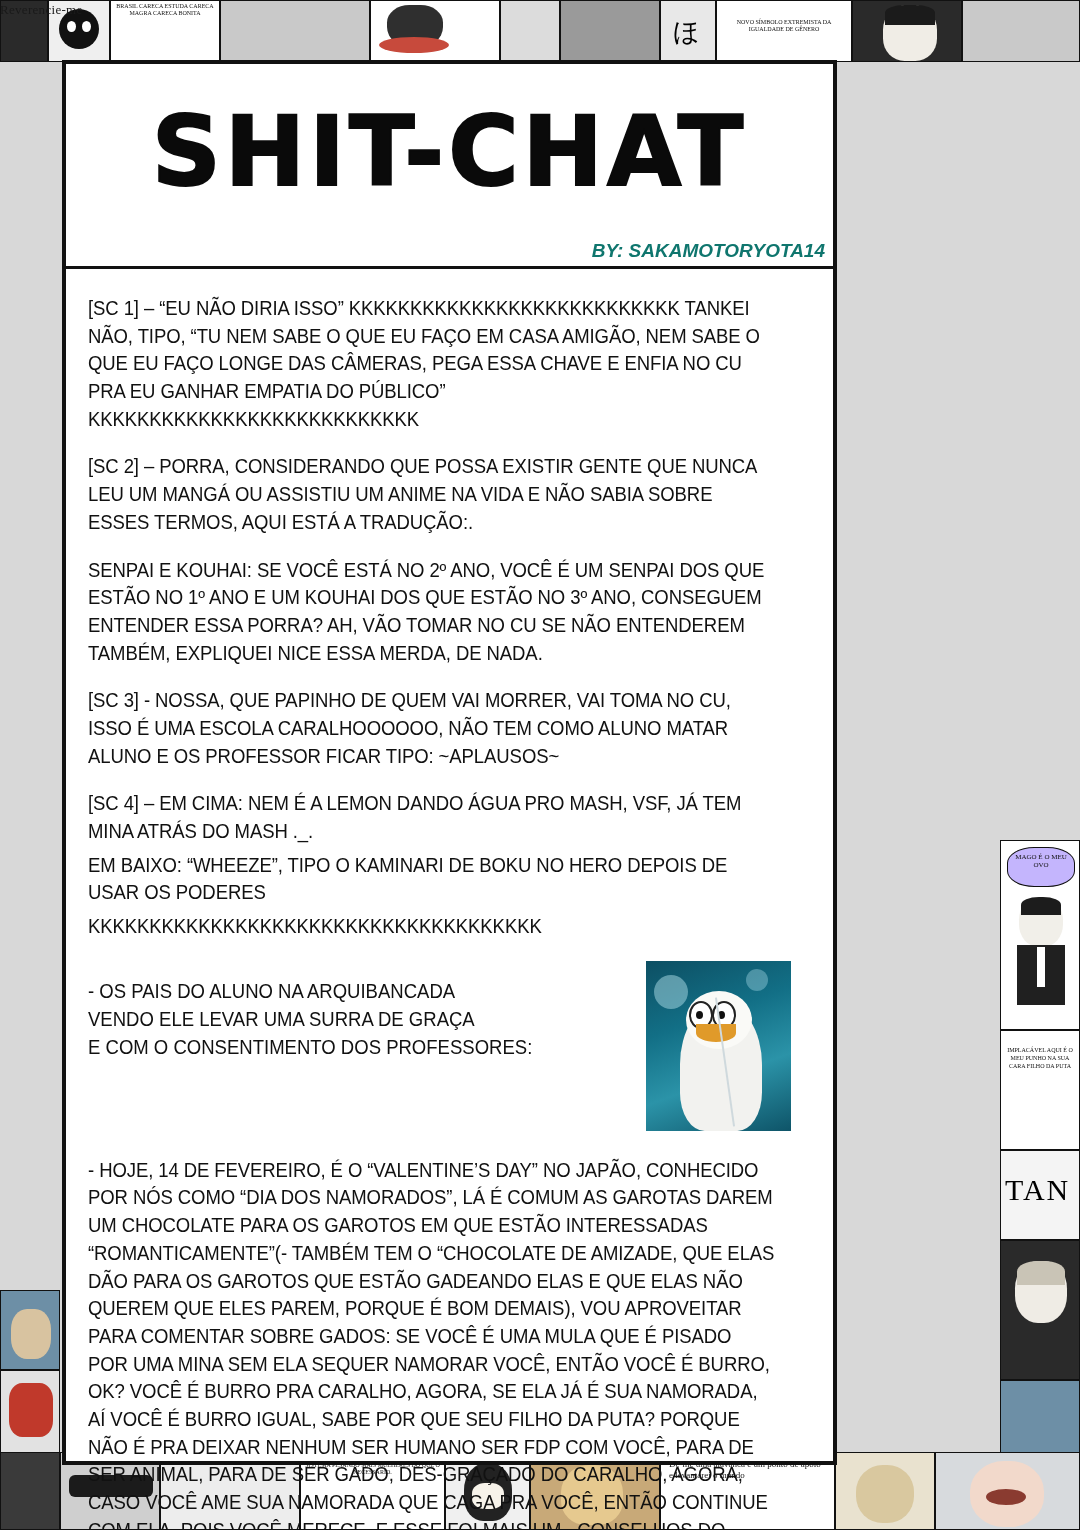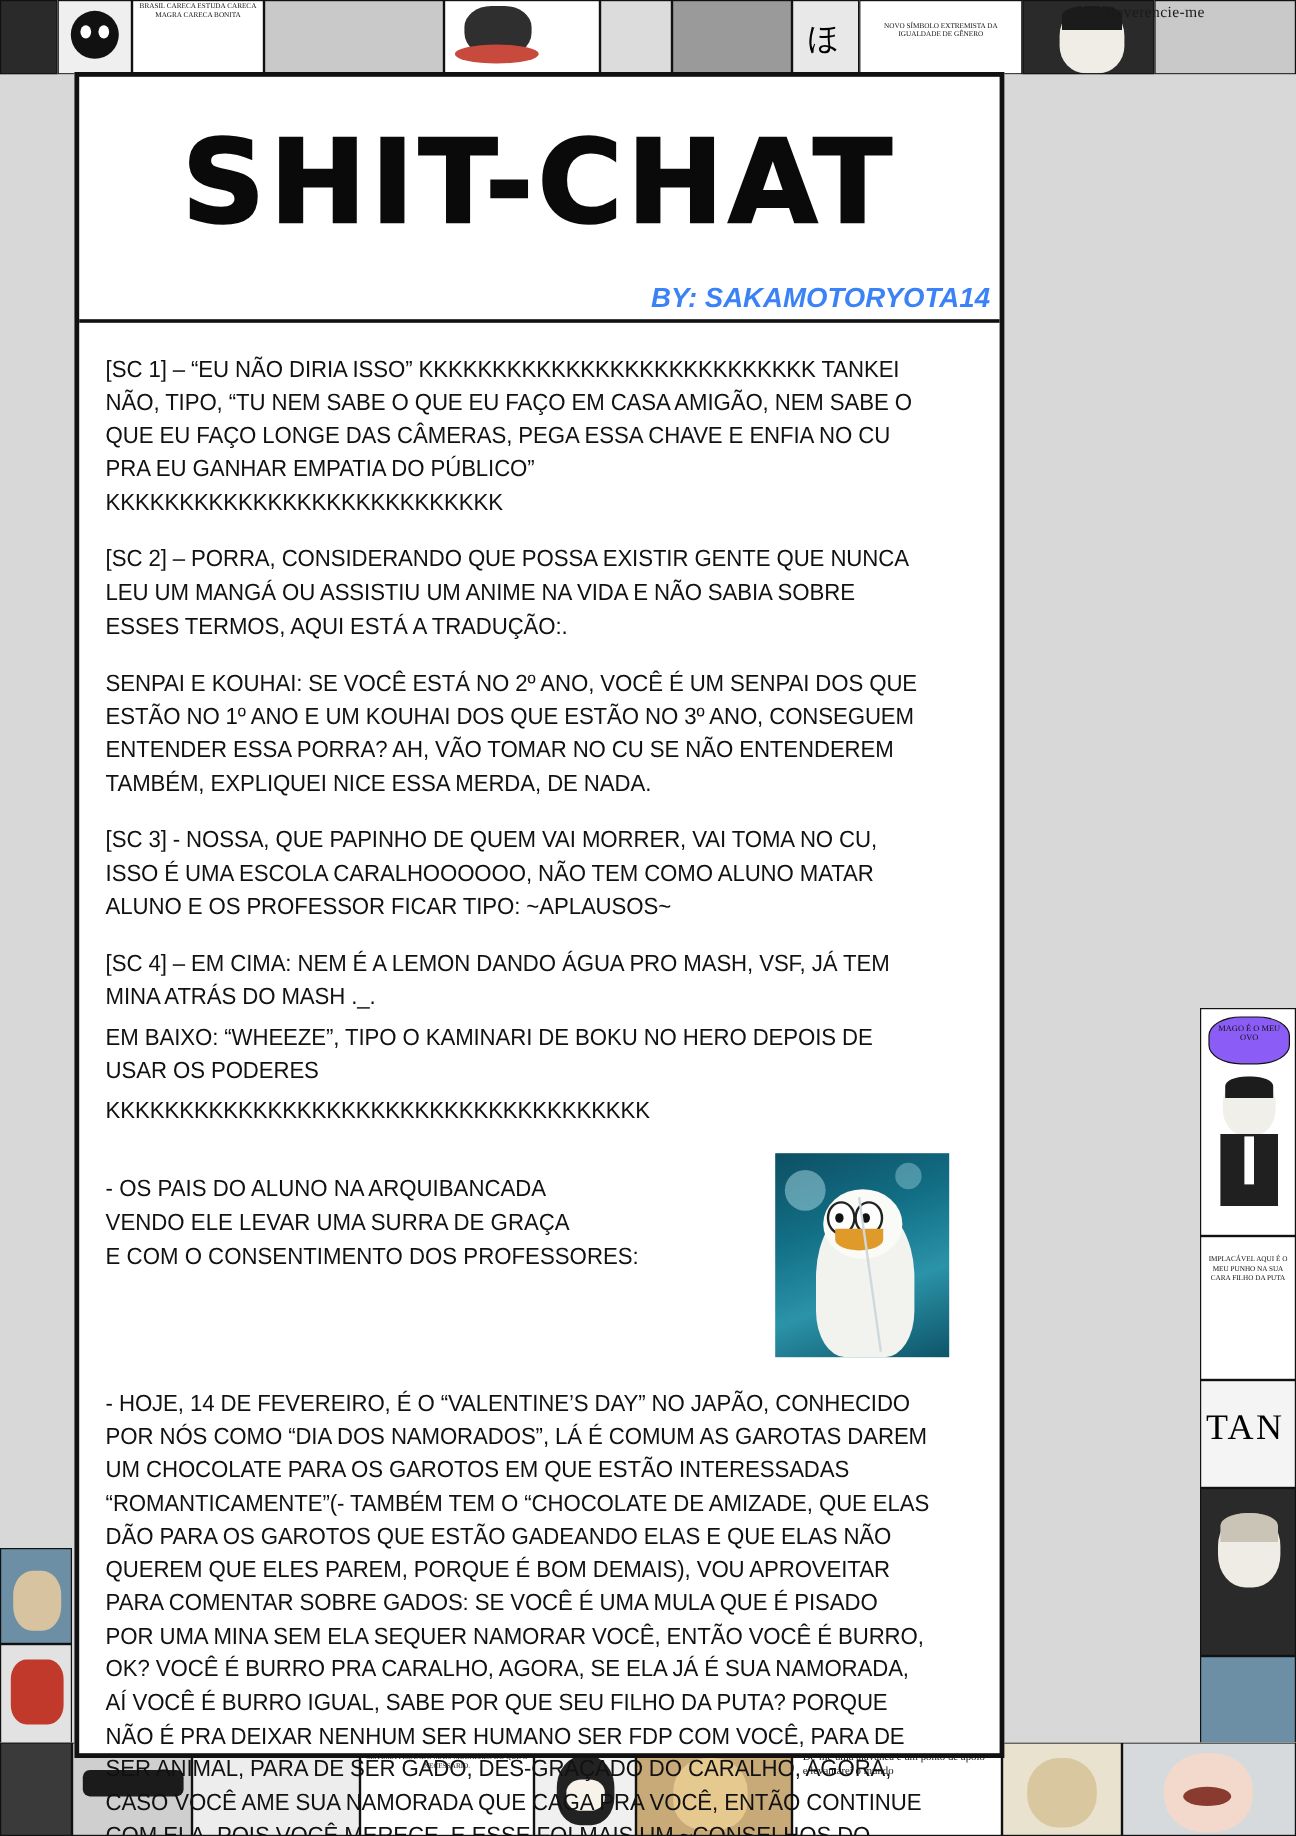--- a/index.html
+++ b/index.html
@@ -50,33 +50,33 @@
     line-height: 1.15;
     color: #111;
     text-align: center;
     padding: 2px;
   }
   .mini-text.small { font-size: 6px; }
   .mini-text.big { font-size: 9px; }
 
   .speech {
     position: absolute;
-    background: #8b5cf6;
+    background: #c4b5fd;
     border: 1px solid #111;
     border-radius: 40% 40% 40% 40%;
     padding: 3px 5px;
     box-sizing: border-box;
   }
 
   .top-banner-text {
     position: absolute;
     top: 2px;
     left: 0;
     width: 1004px;
-    text-align: right;
+    text-align: left;
     font-family: "Liberation Serif", serif;
     font-size: 13px;
     color: #1a1a1a;
     letter-spacing: .3px;
     z-index: 3;
   }
 
   
   .page {
     position: absolute;
@@ -109,22 +109,22 @@
     white-space: nowrap;
     -webkit-text-stroke: 2px #0a0a0a;
   }
   .byline {
     position: absolute;
     right: 8px;
     bottom: 4px;
     font-family: "Liberation Sans", sans-serif;
     font-weight: bold;
     font-style: italic;
-    font-size: 23px;
-    color: #3b82f6;
+    font-size: 19px;
+    color: #0f766e;
   }
 
   .body-area {
     padding: 26px 22px 10px 22px;
     box-sizing: border-box;
   }
 
   .para {
     font-family: "Liberation Sans Narrow", "Liberation Sans", sans-serif;
     font-size: 19.5px;

